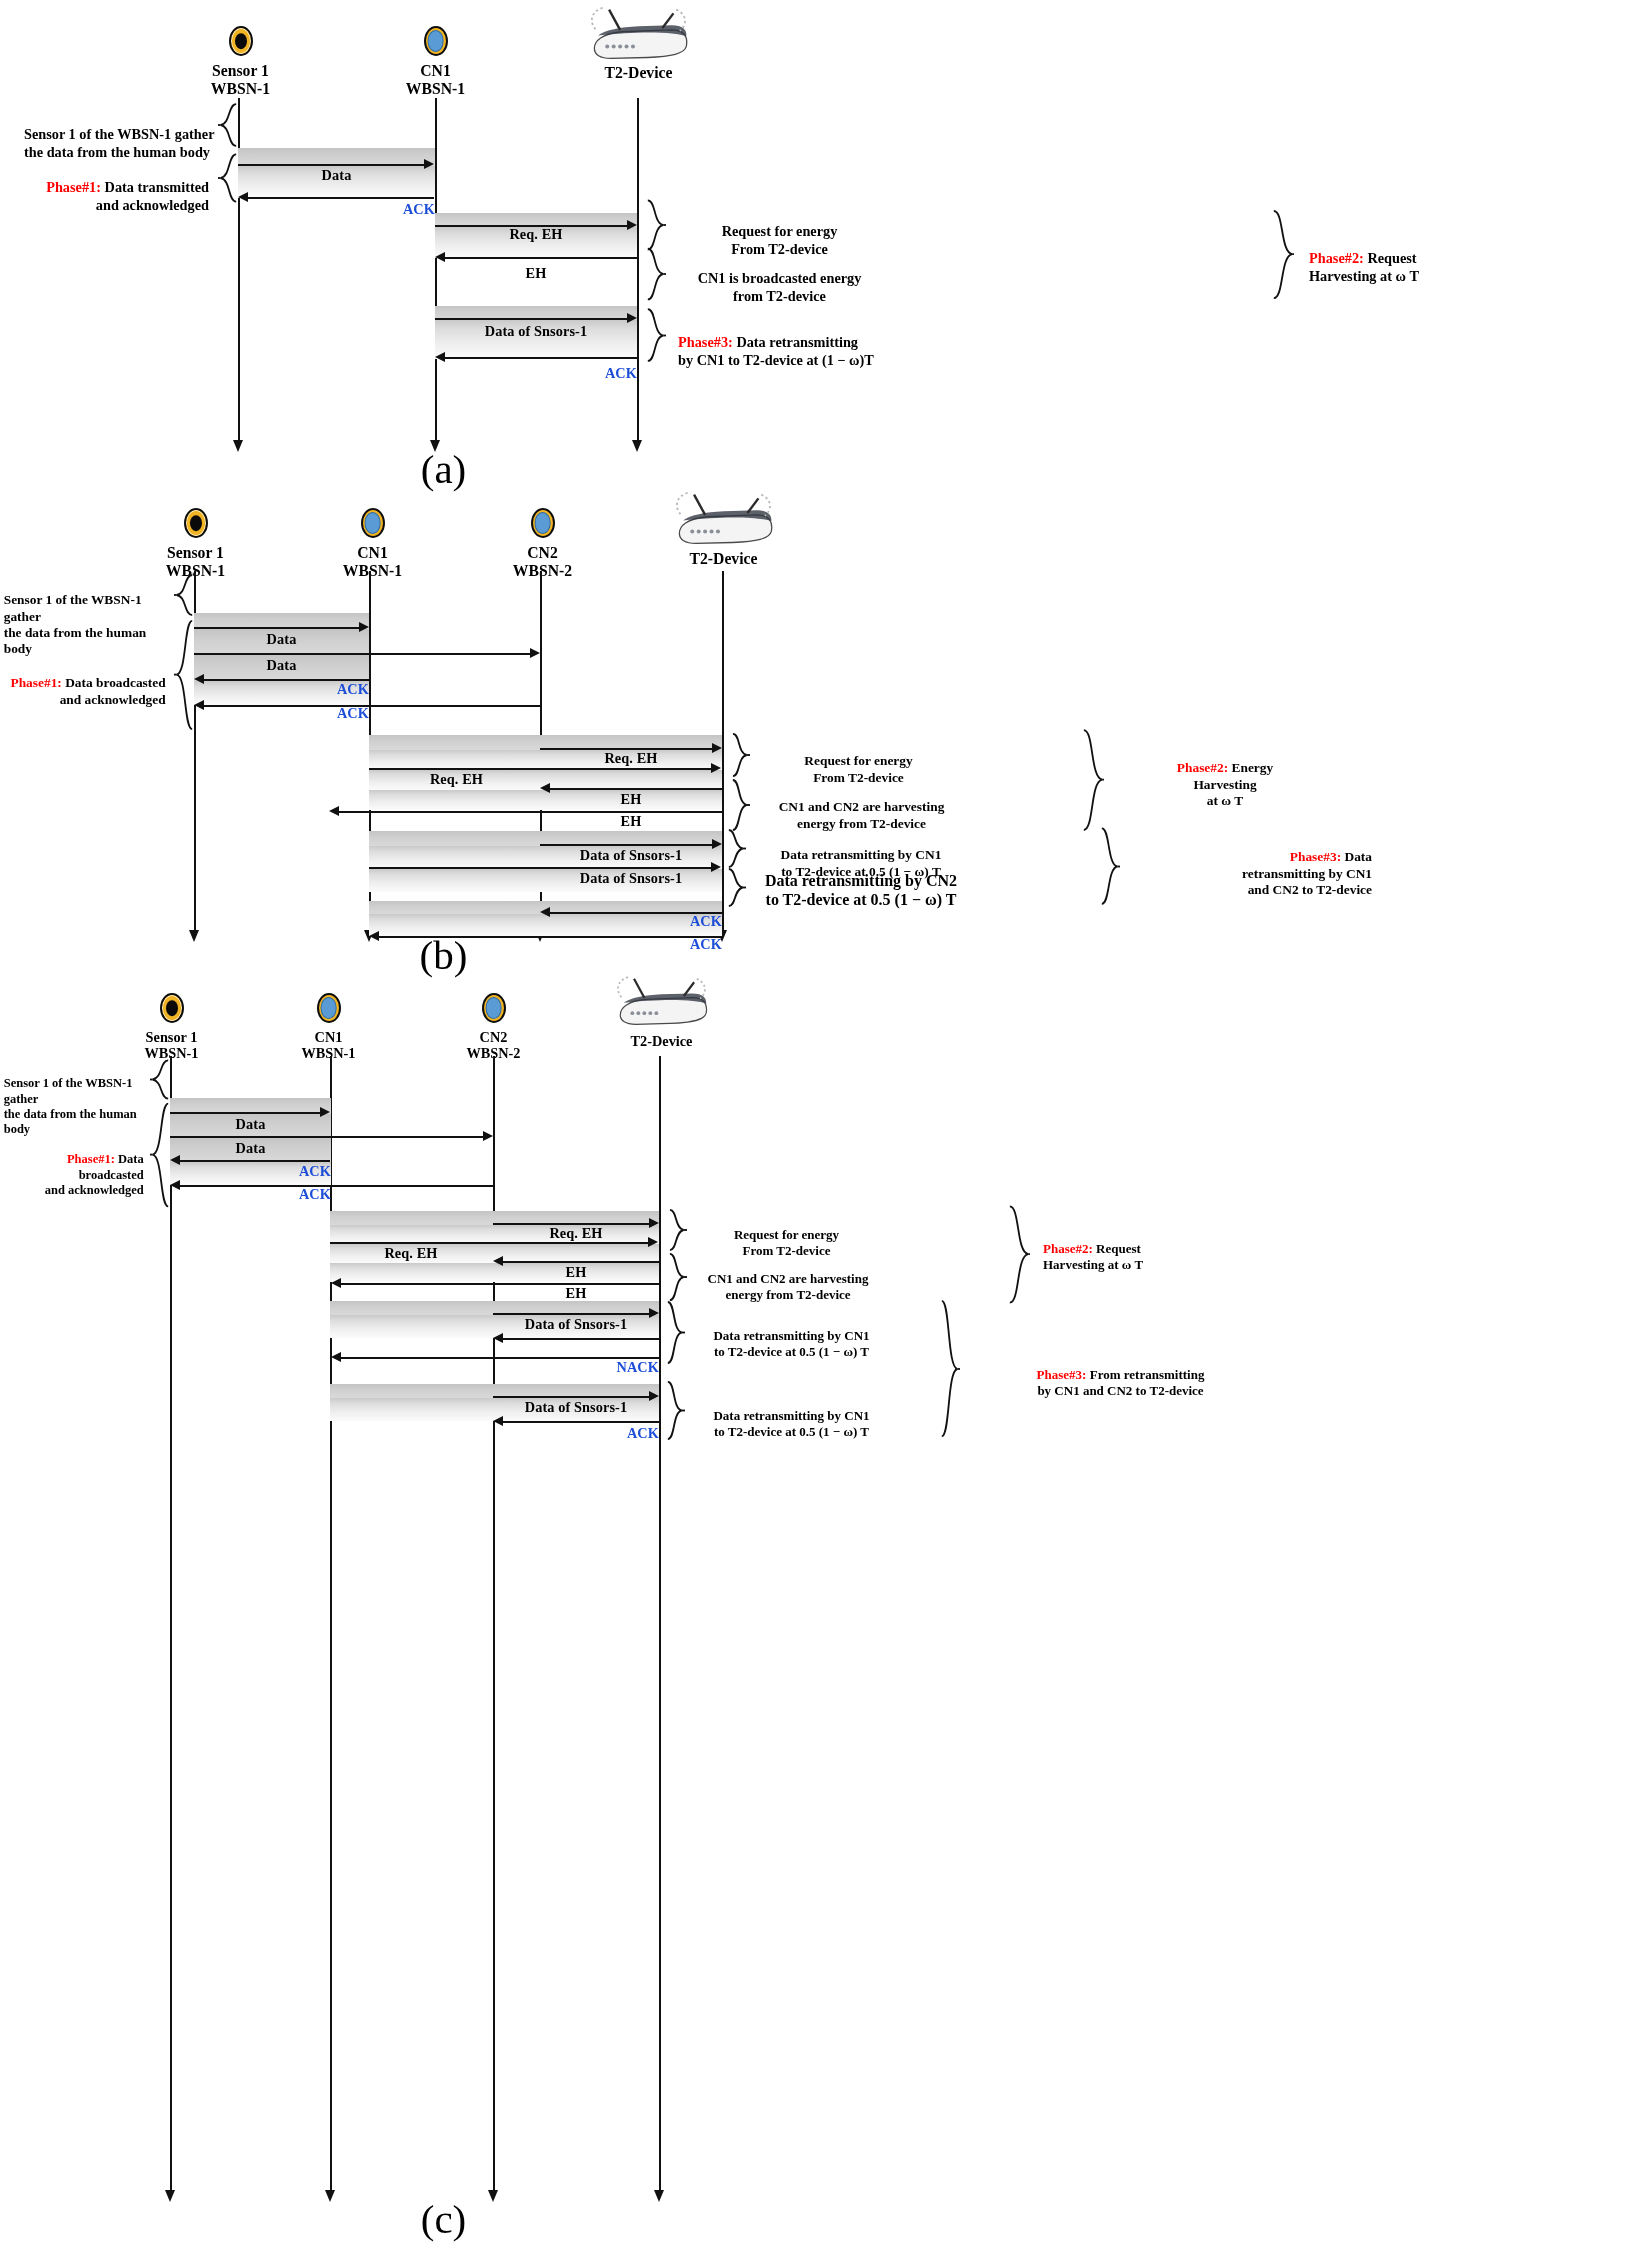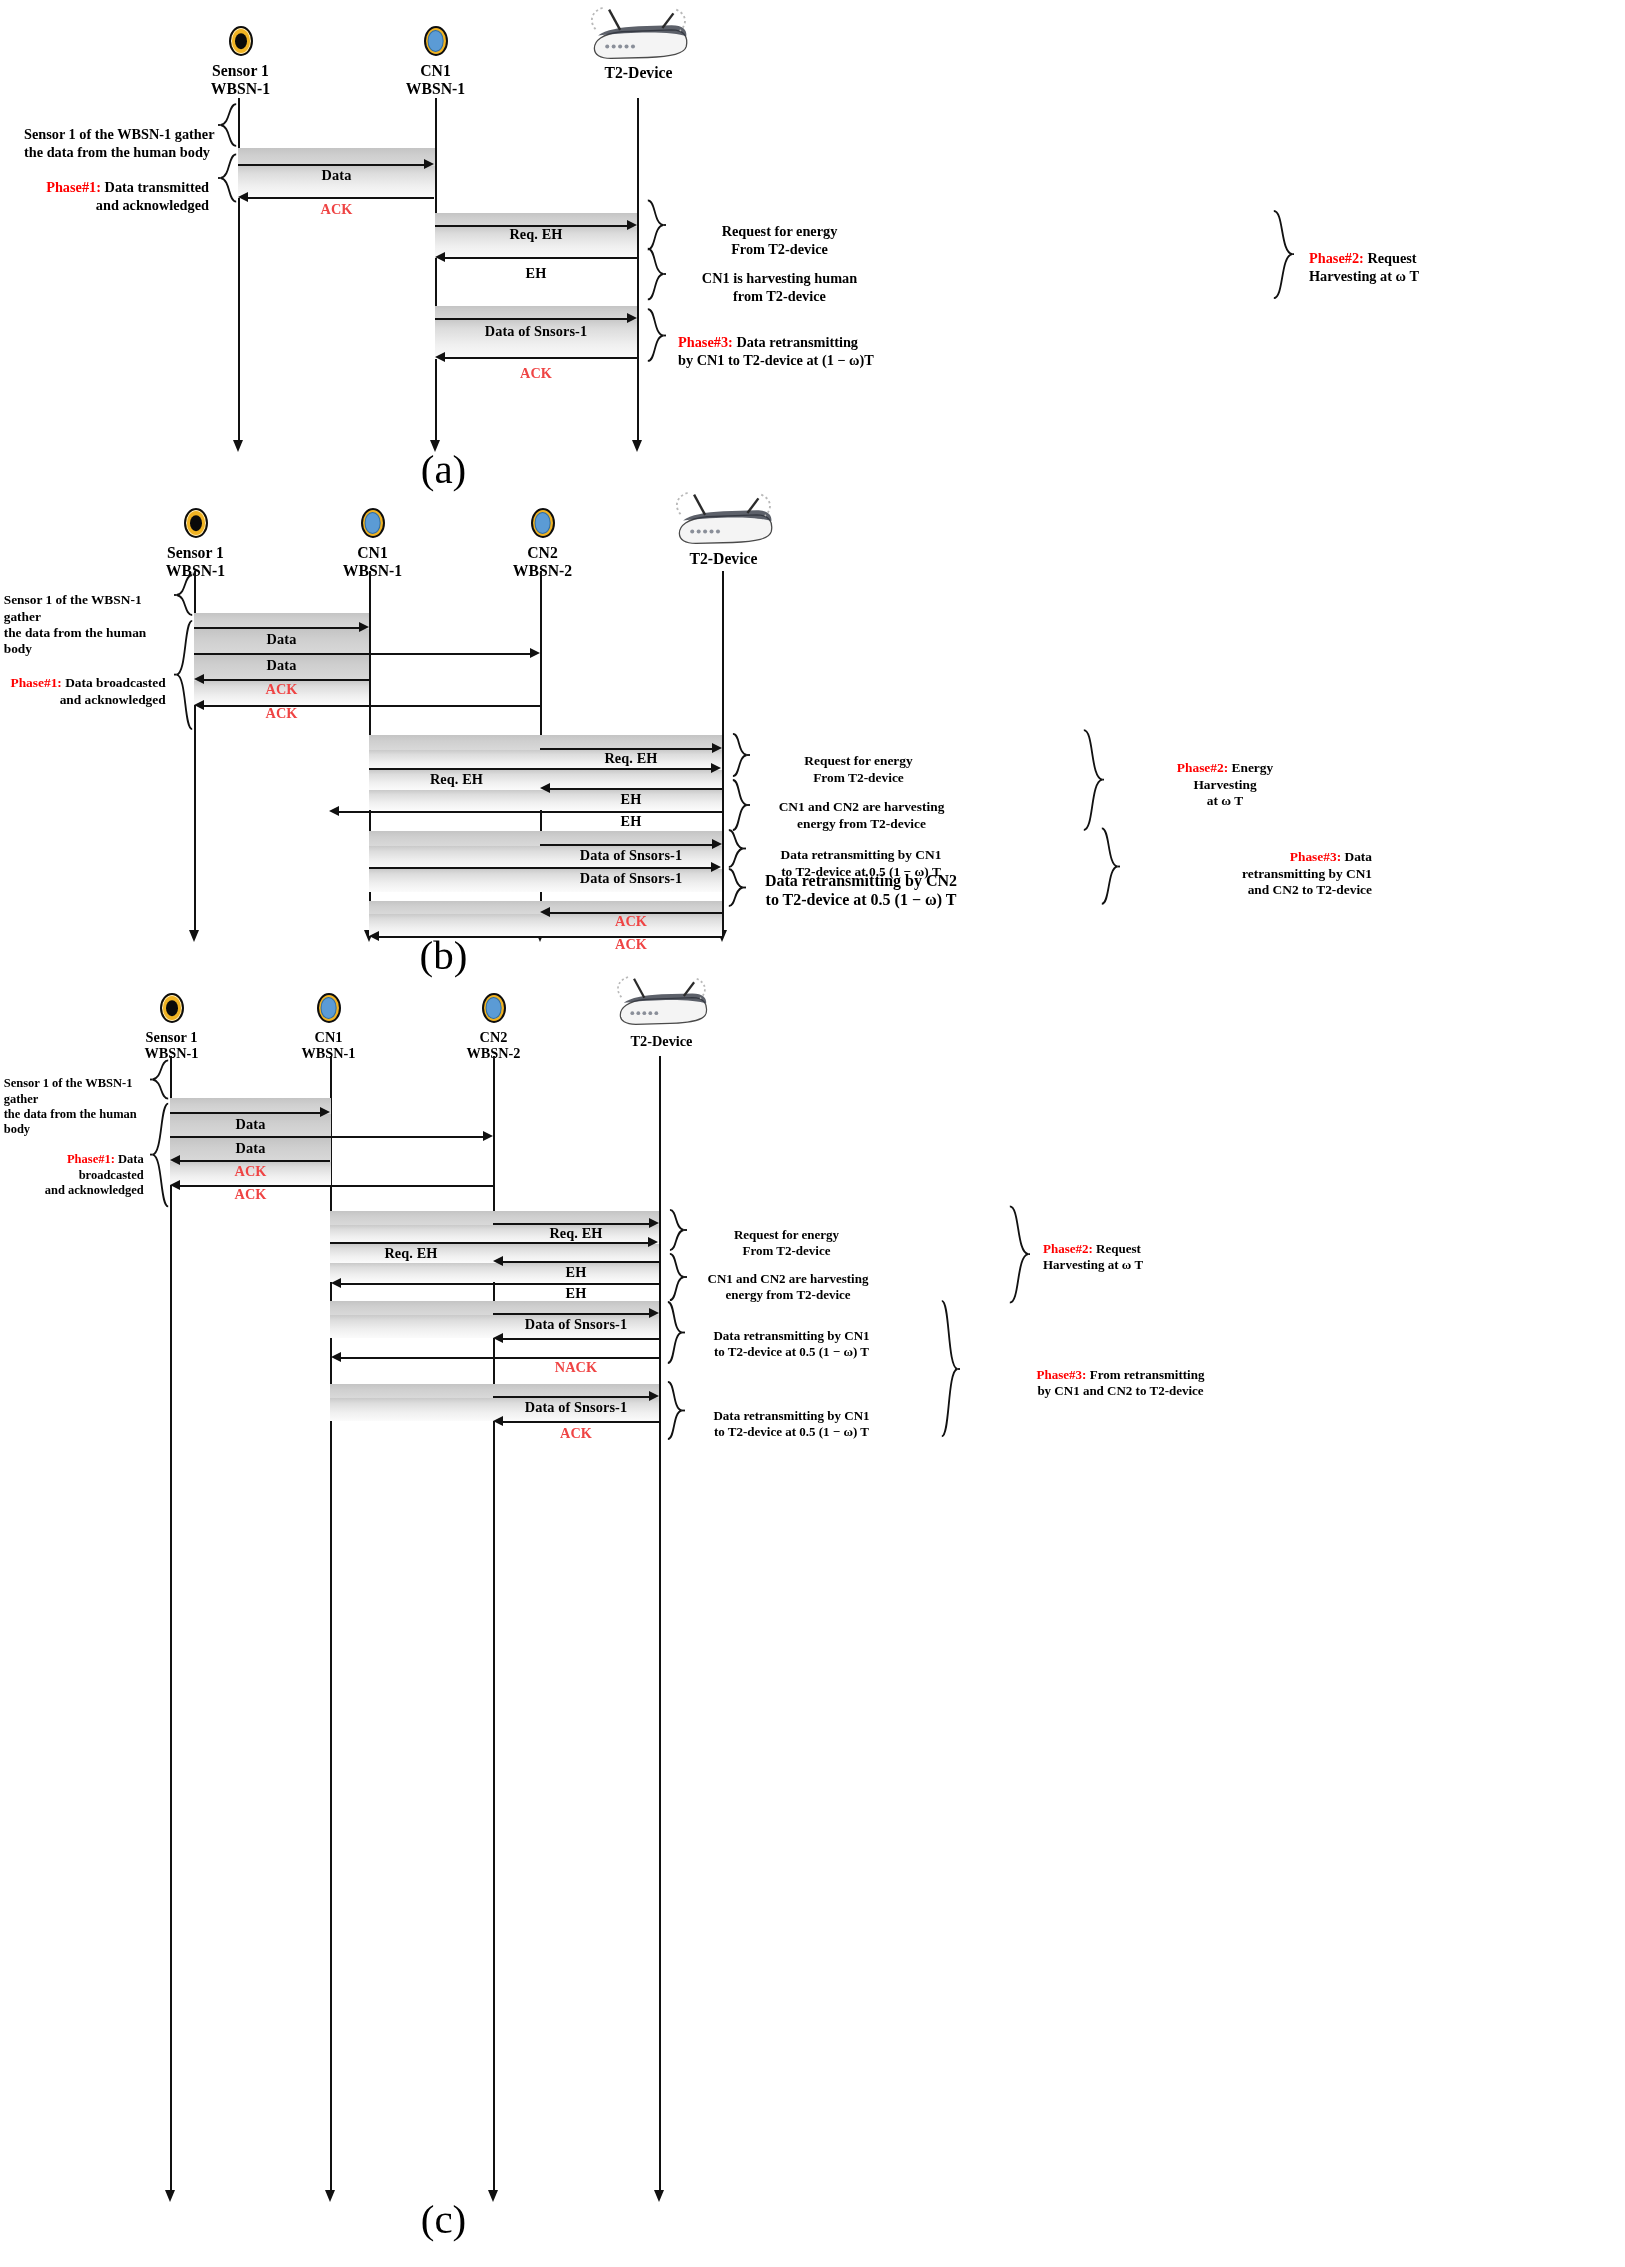--- a/index.html
+++ b/index.html
@@ -57,21 +57,21 @@
   .arr::after{
     content:""; position:absolute; top:-4.6px;
     border-top:5.5px solid transparent; border-bottom:5.5px solid transparent;
   }
   .arr.r::after{ right:-9.2px; border-left:10px solid #111; }
   .arr.l::after{ left:-9.2px;  border-right:10px solid #111; }
   .msg {
     position:absolute; text-align:center; font-size:14.3px; font-weight:bold;
     letter-spacing:0.1px;
   }
-  .msg.ack { color:#ef4444; }
+  .msg.ack { color:#1d4ed8;text-align:right; }
   .note {
     position:absolute; font-size:14.3px; font-weight:bold; line-height:1.22;
     text-align:center; white-space:pre-line;
   }
   .note.left { text-align:left; }
   .note .ph { color:#ff0000; }
   .brace { position:absolute; }
   .brace svg { display:block; }
   .panel-letter {
     position:absolute; text-align:center; width:111px;
@@ -172,21 +172,21 @@
 From T2-device</span>
   </div>
 
   <div class="brace" style="left:646px;top:247px;">
     <svg width="20" height="54" viewBox="0 0 22 58">
         <path d="M2 1 C11 1 8 27 19 29 C8 31 11 57 2 57" fill="none" stroke="#111" stroke-width="2"></path>
         <line x1="19" y1="29" x2="30" y2="29" stroke="#111" stroke-width="2"></line>
       </svg>
   </div>
   <div class="note" style="left:678px;top:253px;width:203px;">
-    <span>CN1 is harvesting human
+    <span>CN1 is broadcasted energy
 from T2-device</span>
   </div>
 
   <div class="brace" style="left:1272px;top:210px;">
     <svg width="22" height="90" viewBox="0 0 24 98">
         <path d="M2 1 C13 1 9 46 22 48 C9 50 13 96 2 96" fill="none" stroke="#111" stroke-width="2"></path>
         <line x1="22" y1="48" x2="34" y2="48" stroke="#111" stroke-width="2"></line>
       </svg>
   </div>
   <div class="note" style="left:1309px;top:233px;width:277px;text-align:left;">

